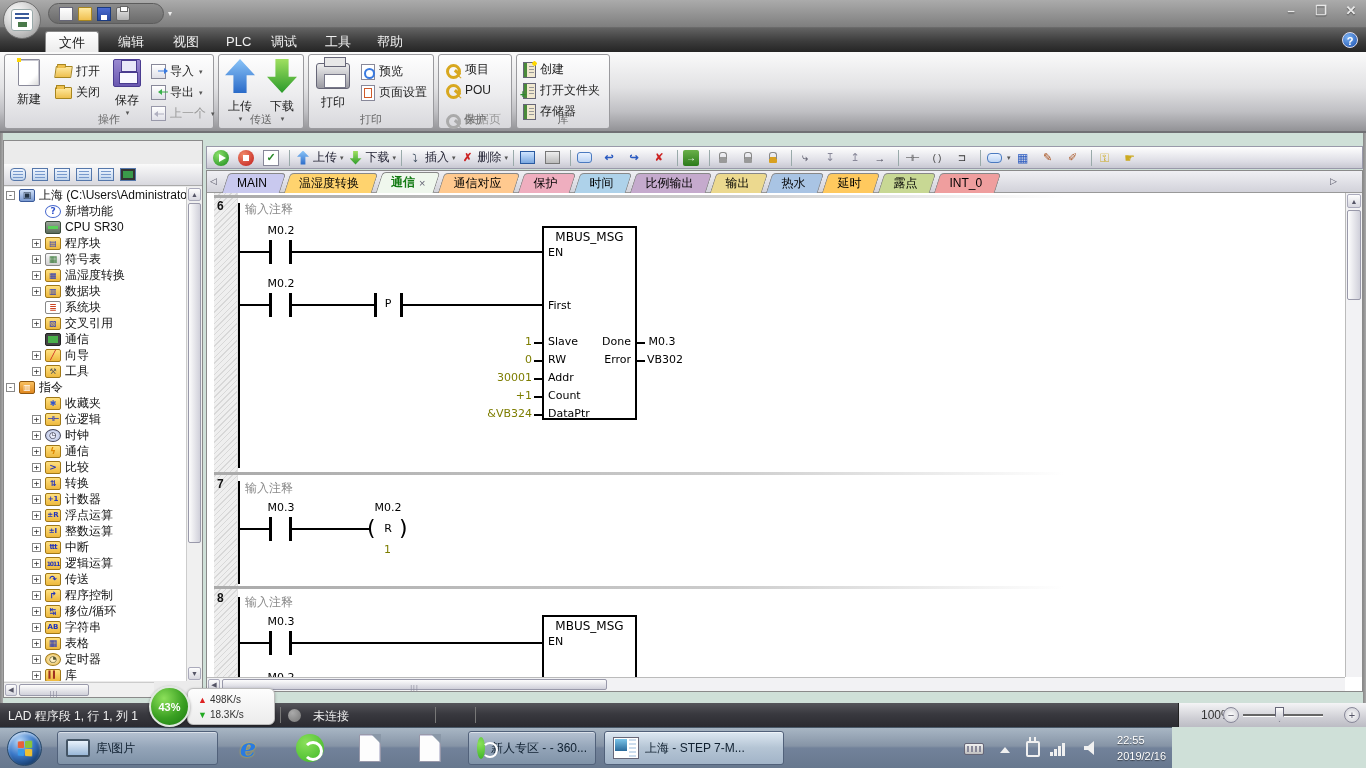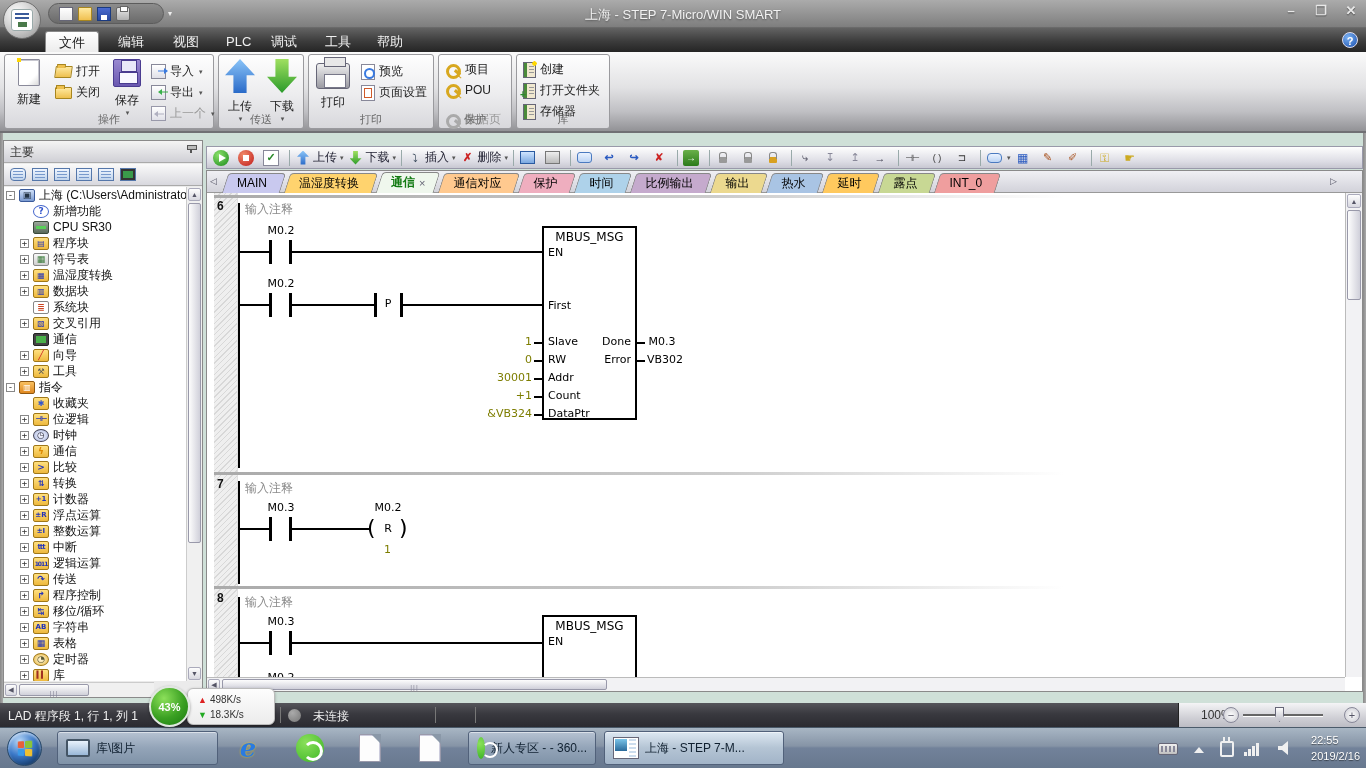--- a/index.html
+++ b/index.html
@@ -83,21 +83,21 @@
 .pin::before {content:"";position:absolute;left:4px;top:1px;width:2px;height:7px;background:#555;}
 .pin::after {content:"";position:absolute;left:1px;top:0px;width:8px;height:3px;border:1px solid #555;background:#bbb;}
 .ptools {position:absolute;left:0;top:23px;right:0;height:22px;background:linear-gradient(#fafafa,#d8d8de);border-bottom:1px solid #aaa;display:flex;align-items:center;gap:6px;padding-left:6px;}
 .vicon {width:16px;height:13px;border:1px solid #5577aa;background:linear-gradient(#f0f6ff,#c0d4ec);position:relative;}
 .vicon::after {content:"";position:absolute;left:2px;top:2px;right:2px;bottom:2px;background:repeating-linear-gradient(#7799cc 0 1px,transparent 1px 3px);}
 .vicon.v1 {border-radius:4px;}
 .vicon.v6 {background:#333;} .vicon.v6::after {background:#3a9a4a;inset:2px;}
 .tree {position:absolute;left:0;top:46px;width:184px;bottom:16px;background:#fff;overflow:hidden;}
 .titem {height:16px;display:flex;align-items:center;font-size:12px;color:#111;white-space:nowrap;position:relative;}
 .titem[data-depth="0"] {padding-left:2px;}
-.titem[data-depth="1"] {padding-left:16px;}
+.titem[data-depth="1"] {padding-left:28px;}
 .expbox {width:9px;height:9px;border:1px solid #888;background:#fff;font-size:9px;line-height:7px;text-align:center;color:#333;margin-right:4px;flex:none;font-family:"DejaVu Sans Mono",monospace;}
 .titem[data-exp=""] .expbox {visibility:hidden;}
 .ticon {width:16px;height:13px;margin-right:4px;flex:none;background:linear-gradient(#ffe080,#eeb93e);border:1px solid #a07818;border-radius:2px;position:relative;display:flex;align-items:center;justify-content:center;font-weight:bold;font-size:7px;color:#2233bb;font-family:"DejaVu Sans",sans-serif;}
 .ticon::before {position:relative;}
 [data-icon="project"] .ticon {background:linear-gradient(#cfe0f8,#7a9ad0);border-color:#3a5a9a;}
 [data-icon="project"] .ticon::before {content:"▣";color:#234;font-size:9px;}
 [data-icon="newfeat"] .ticon {background:#fff;border-color:#4466cc;border-radius:50%;}
 [data-icon="newfeat"] .ticon::before {content:"?";color:#3355cc;font-size:9px;}
 [data-icon="cpu"] .ticon {background:linear-gradient(#9aa89a,#5a6a5a);border-color:#3a4a3a;}
 [data-icon="cpu"] .ticon::before {content:"";width:10px;height:3px;background:#58d058;}
@@ -222,21 +222,21 @@
 .zthumb {position:absolute;left:96px;top:4px;width:9px;height:15px;background:linear-gradient(#fdfdfd,#c0c0ca);border:1px solid #667;clip-path:polygon(0 0,100% 0,100% 60%,50% 100%,0 60%);}
 
 
 .speedball {position:absolute;left:149px;top:686px;z-index:80;}
 .ball {position:absolute;left:0;top:0;width:41px;height:41px;border-radius:50%;background:radial-gradient(circle at 35% 28%,#8ce05a,#3aa022 55%,#1a7a10);border:2px solid #e0e8e0;color:#fff;font-size:11px;font-weight:bold;display:flex;align-items:center;justify-content:center;box-shadow:0 1px 3px rgba(0,0,0,.4);}
 .bubble {position:absolute;left:38px;top:2px;width:88px;height:37px;background:linear-gradient(#fdfdfd,#ececec);border:1px solid #bbb;border-radius:6px;padding:3px 4px 0 10px;font-size:10px;color:#333;box-shadow:0 1px 3px rgba(0,0,0,.3);}
 .bubble .row {display:flex;align-items:center;gap:3px;height:15px;}
 .arr-up {color:#d22;font-size:9px;} .arr-dn {color:#2a2;font-size:9px;}
 
 
-.taskbar {position:absolute;left:0;top:727px;width:1366px;height:41px;background:linear-gradient(#a8b6c4,#8694a6 45%,#72829a 50%,#67788e);border-top:1px solid #4a5a6a;}
+.taskbar {position:absolute;left:0;top:727px;width:1172px;height:41px;background:linear-gradient(#a8b6c4,#8694a6 45%,#72829a 50%,#67788e);border-top:1px solid #4a5a6a;}
 .orb {position:absolute;left:7px;top:3px;width:35px;height:35px;border-radius:50%;background:radial-gradient(circle at 35% 28%,#b8d8f8,#3a78c8 45%,#12335e 85%);border:1px solid #2a4a6a;box-shadow:inset 0 2px 3px rgba(255,255,255,.6);}
 .orbflag {position:absolute;left:9px;top:9px;width:16px;height:16px;display:grid;grid-template-columns:7px 7px;grid-template-rows:7px 7px;gap:1px;transform:perspective(30px) rotateY(-15deg);}
 .orbflag i {border-radius:1px;}
 .of1 {background:#e8603a;} .of2 {background:#8ac43a;} .of3 {background:#3a9ae8;} .of4 {background:#f0c030;}
 .tbtn {position:absolute;top:3px;height:34px;border-radius:3px;border:1px solid #51617a;background:linear-gradient(#b6c2d2,#93a4b8 50%,#8093a8);box-shadow:inset 0 1px 0 rgba(255,255,255,.5);display:flex;align-items:center;padding:0 8px;gap:6px;font-size:12px;color:#102030;white-space:nowrap;overflow:hidden;}
 .tbtn.active {background:linear-gradient(#dde8f2,#b4c4d4 50%,#a2b4c8);}
 .tico {position:absolute;top:5px;width:32px;height:30px;display:flex;align-items:center;justify-content:center;}
 .i-explorer {width:24px;height:18px;background:linear-gradient(#e8f2fc,#9ab8d8);border:2px solid #456;border-radius:2px;position:relative;}
 .i-ie {font-size:26px;font-style:italic;font-weight:bold;color:#2a7ae0;font-family:"DejaVu Serif",serif;text-shadow:0 0 2px #fc0;}
 .i-360 {width:28px;height:28px;border-radius:50%;background:radial-gradient(circle at 35% 30%,#8ae05a,#3ab424);position:relative;}
@@ -266,21 +266,20 @@
   <div class="appicon">
       <div class="appicon-inner"></div>
     </div>
   <div class="qat">
     <span class="mini mi-doc"></span>
     <span class="mini mi-folder"></span>
     <span class="mini mi-disk"></span>
     <span class="mini mi-printer"></span>
   </div>
   <span class="qat-dd">▾</span>
-  <div class="title-text">上海 - STEP 7-Micro/WIN SMART</div>
   <div class="winbtns">
     <span>–</span>
     <span>❐</span>
     <span>✕</span>
   </div>
 </div>
 
 <div class="menubar">
   <span class="mtab active" style="left:45px">文件</span>
   <span class="mtab" style="left:105px">编辑</span>
@@ -390,21 +389,20 @@
       </div>
     <div class="rglabel">库</div>
   </div>
 </div>
 
 <div class="main-bg"></div>
 <div class="sideborder" style="left:0"></div>
 <div class="sideborder" style="right:0"></div>
 
 <div class="leftpanel">
-  <div class="ph"><span>主要</span><span class="pin"></span></div>
   <div class="ptools">
     <span class="vicon v1"></span>
     <span class="vicon v2"></span>
     <span class="vicon v3"></span>
     <span class="vicon v4"></span>
     <span class="vicon v5"></span>
     <span class="vicon v6"></span>
   </div>
   <div class="tree">
 

